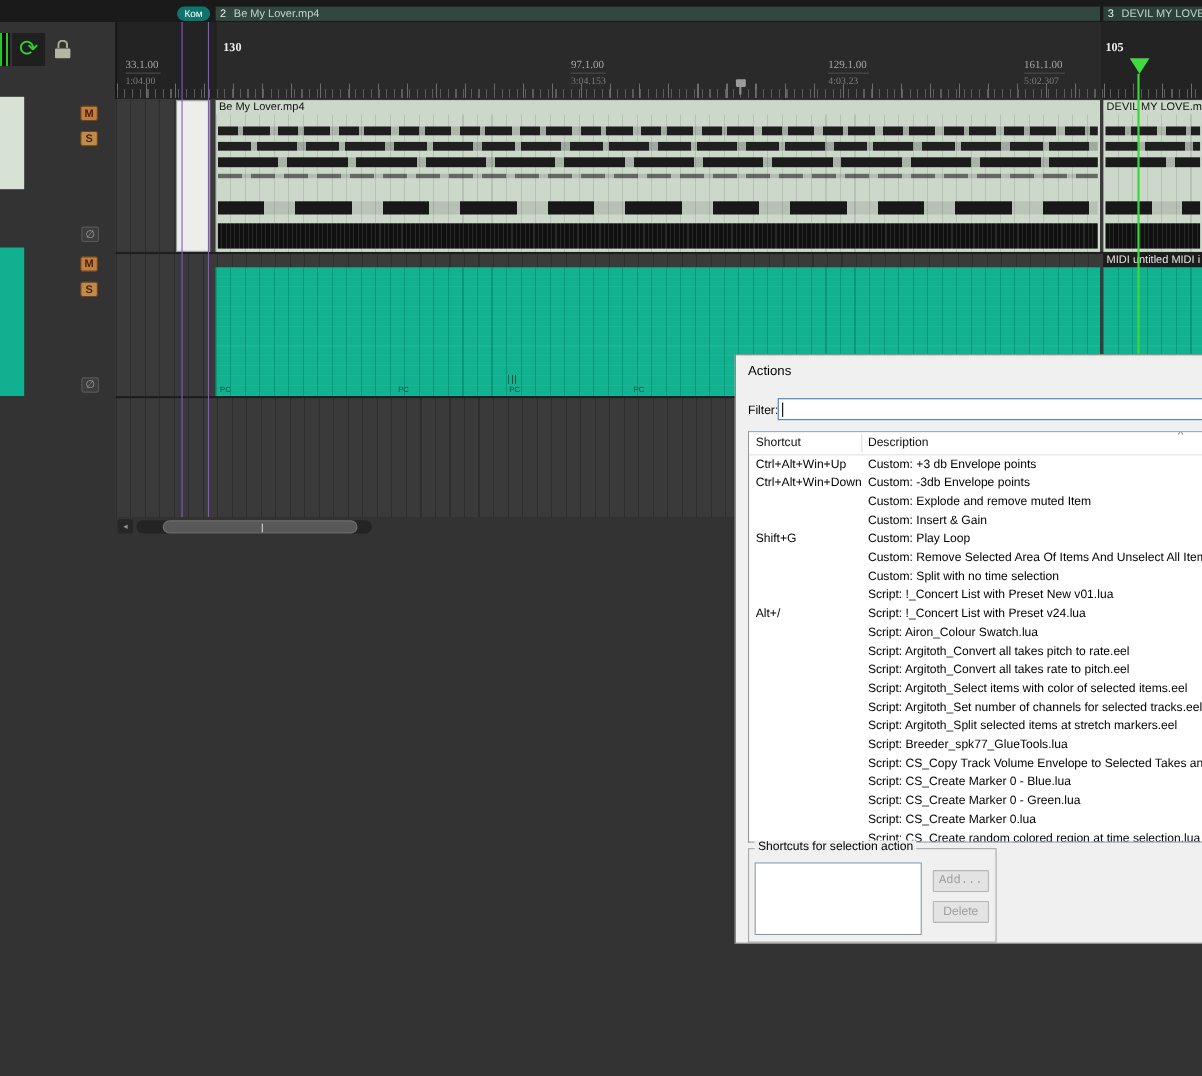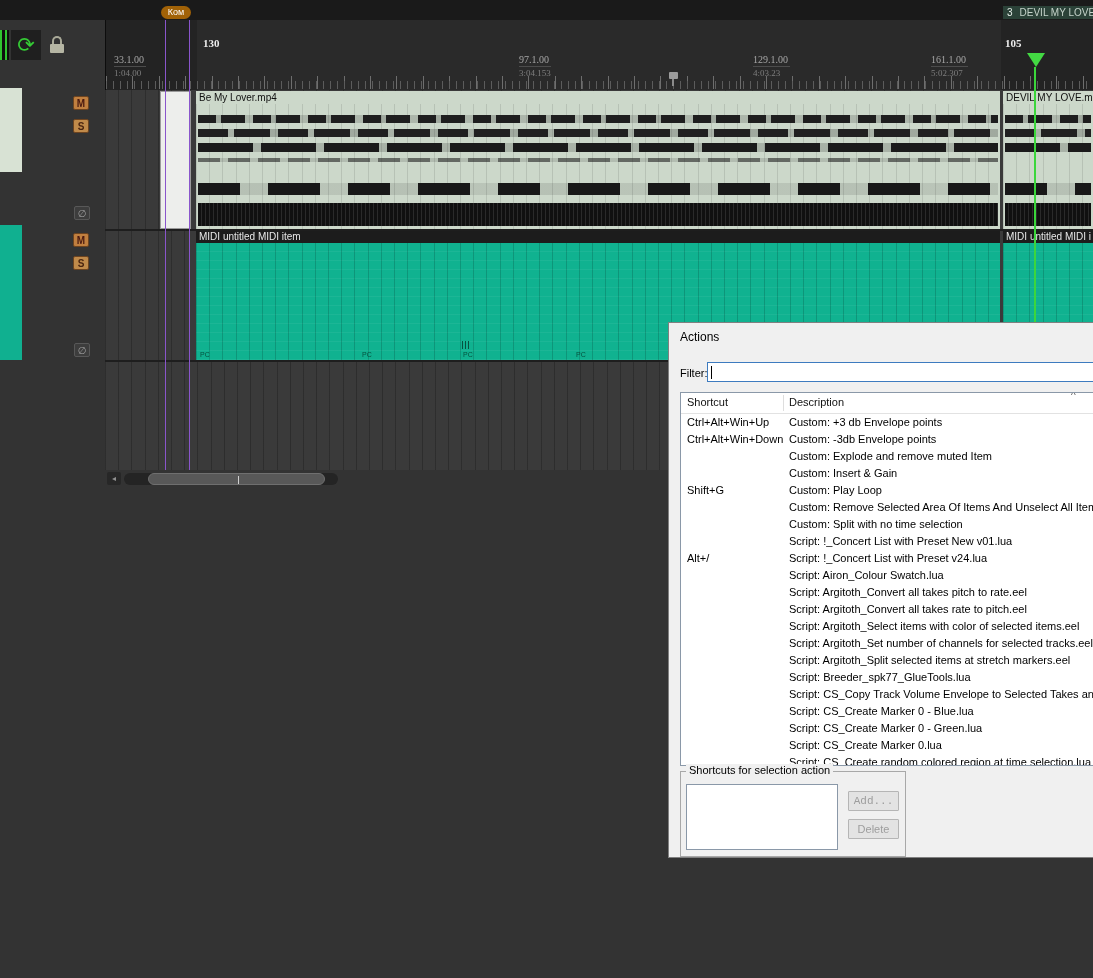--- a/index.html
+++ b/index.html
@@ -1,21 +1,21 @@
 <!DOCTYPE html>
 <html><head>
 <meta charset="utf-8">
 <style>
   html,body{margin:0;padding:0;background:#333;}
   #screen{position:relative;width:1093px;height:978px;overflow:hidden;background:#333333;
           font-family:"Liberation Sans",sans-serif;-webkit-font-smoothing:antialiased;}
 
   
   .topbar{position:absolute;left:0;top:0;width:1093px;height:20px;background:#1a1a1a;}
-  .marker-pill{position:absolute;left:161px;top:6px;width:30px;height:13px;background:#a16207;
+  .marker-pill{position:absolute;left:161px;top:6px;width:30px;height:13px;background:#0f766e;
                border-radius:7px;color:#fff;font-size:9px;line-height:13px;text-align:center;z-index:3;}
   .region{position:absolute;top:6px;height:13px;background:#32473d;color:#c6d4cb;font-size:10px;
           line-height:13px;padding-left:4px;box-sizing:border-box;white-space:nowrap;overflow:hidden;}
   .region .num{color:#e4ede7;margin-right:7px;}
   #region-1{left:196px;width:804px;}
   #region-2{left:1003px;width:90px;background:#2b4238;}
 
   
   .ruler{position:absolute;left:105px;top:20px;width:988px;height:70px;background:#232323;border-left:1px solid #0d0d0d;font-family:Liberation Serif, serif;}
   .ruler-loop{position:absolute;left:91px;top:0;width:804px;height:70px;background:#2a2a2a;}
@@ -133,20 +133,23 @@
          color:#9d9d9d;text-align:center;line-height:18px;box-sizing:border-box;border-radius:1px;}
   #btn-add{top:19px;font-family:Liberation Mono, monospace;} #btn-delete{top:47px;}
 </style>
 </head>
 <body>
 
 <div id="screen">
 
   <div class="topbar">
     <div class="marker-pill">Ком</div>
+    <div class="region" id="region-1">
+      <span class="num">2</span><span>Be My Lover.mp4</span>
+    </div>
     <div class="region" id="region-2">
       <span class="num">3</span><span>DEVIL MY LOVE.</span>
     </div>
   </div>
 
   <div class="ruler">
     <div class="ruler-loop"></div>
     <div class="tempo" id="tempo-0">130</div>
     <div class="tempo" id="tempo-1">105</div>
 
@@ -201,21 +204,20 @@
       <div class="wave w-b"></div>
       <div class="wave w-c"></div>
       <div class="wave w-e"></div>
       <div class="wave w-f"></div>
     </div>
 
     <div class="sel-block"></div>
 
     <div class="track-sep" id="sep1"></div>
 
-    <div class="midi-label" id="midil-left">MIDI untitled MIDI item</div>
     <div class="midi-label" id="midil-right">MIDI untitled MIDI i</div>
 
     <div class="midi-body" id="midib-left">
       <div class="midi-grid"></div>
       <div class="midi-bars"></div>
       <span class="pc" id="pc0">PC</span>
       <span class="pc" id="pc1">PC</span>
       <span class="pc" id="pc2">PC</span>
       <span class="pc" id="pc3">PC</span>
     </div>

